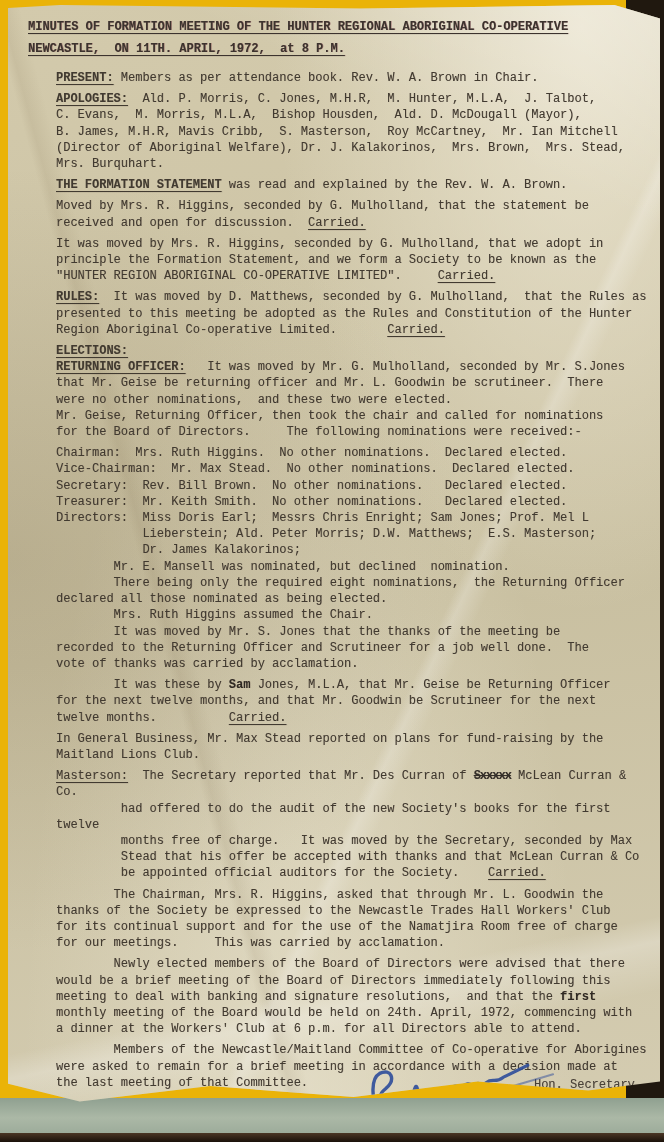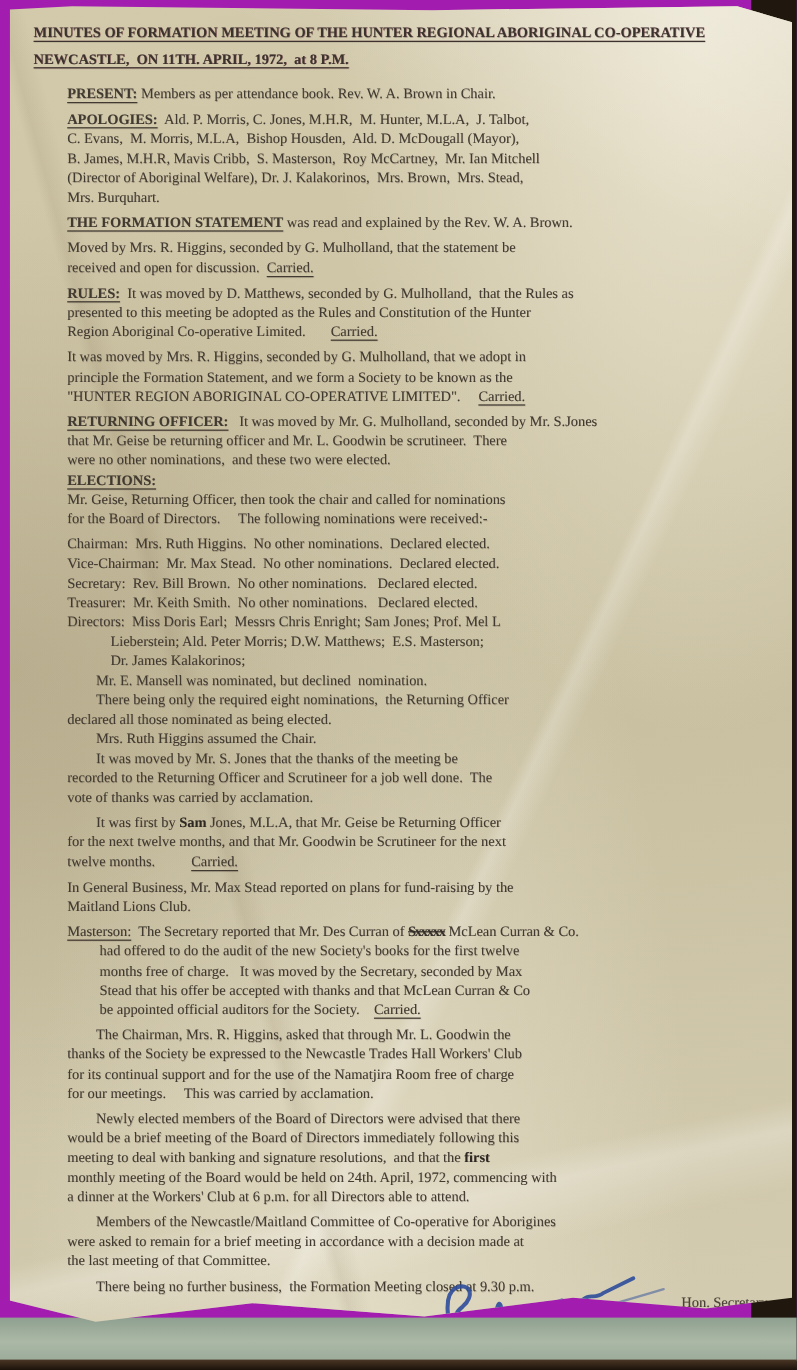--- a/index.html
+++ b/index.html
@@ -1,21 +1,21 @@
 <!DOCTYPE html>
 <html><head>
 <meta charset="utf-8">
 <style>
   html,body{margin:0;padding:0;}
   body{
     width:664px;height:1142px;overflow:hidden;
     background:#20180f;
     font-family:"Liberation Mono","DejaVu Sans Mono",monospace;
   }
-  .scan{position:relative;width:626px;height:1142px;background:#a21caf;font-family:Liberation Serif, serif;}
+  .scan{position:relative;width:626px;height:1142px;background:#eab308;}
   .mat-green{
     position:absolute;left:0;top:1098px;width:664px;height:36px;
     background:linear-gradient(#8fa090,#abb8a6 55%,#9cab9a);
   }
   .mat-bar{
     position:absolute;left:0;top:1133px;width:664px;height:9px;
     background:linear-gradient(#4a3625,#1a110a);
   }
   .paper{
     position:absolute;left:8px;top:4px;width:652px;height:1112px;
@@ -81,53 +81,53 @@
 C. Evans,  M. Morris, M.L.A,  Bishop Housden,  Ald. D. McDougall (Mayor),
 B. James, M.H.R, Mavis Cribb,  S. Masterson,  Roy McCartney,  Mr. Ian Mitchell
 (Director of Aboriginal Welfare), Dr. J. Kalakorinos,  Mrs. Brown,  Mrs. Stead,
 Mrs. Burquhart.</span></p>
 
       <p class="para"><span class="u lbl">THE FORMATION STATEMENT</span><span> was read and explained by the Rev. W. A. Brown.</span></p>
 
       <p class="para"><span>Moved by Mrs. R. Higgins, seconded by G. Mulholland, that the statement be
 received and open for discussion.  </span><span class="u">Carried.</span></p>
 
+      <p class="para"><span>It was moved by Mrs. R. Higgins, seconded by G. Mulholland, that we adopt in
+principle the Formation Statement, and we form a Society to be known as the
+"HUNTER REGION ABORIGINAL CO-OPERATIVE LIMITED".     </span><span class="u">Carried.</span></p>
+
       <p class="para"><span class="u lbl">RULES:</span><span>  It was moved by D. Matthews, seconded by G. Mulholland,  that the Rules as
 presented to this meeting be adopted as the Rules and Constitution of the Hunter
 Region Aboriginal Co-operative Limited.       </span><span class="u">Carried.</span></p>
 
-      <p class="para"><span>It was moved by Mrs. R. Higgins, seconded by G. Mulholland, that we adopt in
-principle the Formation Statement, and we form a Society to be known as the
-"HUNTER REGION ABORIGINAL CO-OPERATIVE LIMITED".     </span><span class="u">Carried.</span></p>
+      <p class="para tight"><span class="u lbl">ELECTIONS:</span></p>
 
       <p class="para tight"><span class="u lbl">RETURNING OFFICER:</span><span>   It was moved by Mr. G. Mulholland, seconded by Mr. S.Jones
 that Mr. Geise be returning officer and Mr. L. Goodwin be scrutineer.  There
 were no other nominations,  and these two were elected.</span></p>
-
-      <p class="para tight"><span class="u lbl">ELECTIONS:</span></p>
 
       <p class="para"><span>Mr. Geise, Returning Officer, then took the chair and called for nominations
 for the Board of Directors.     The following nominations were received:-</span></p>
 
       <p class="para"><span>Chairman:  Mrs. Ruth Higgins.  No other nominations.  Declared elected.
 Vice-Chairman:  Mr. Max Stead.  No other nominations.  Declared elected.
 Secretary:  Rev. Bill Brown.  No other nominations.   Declared elected.
 Treasurer:  Mr. Keith Smith.  No other nominations.   Declared elected.
 Directors:  Miss Doris Earl;  Messrs Chris Enright; Sam Jones; Prof. Mel L
             Lieberstein; Ald. Peter Morris; D.W. Matthews;  E.S. Masterson;
             Dr. James Kalakorinos;
         Mr. E. Mansell was nominated, but declined  nomination.
         There being only the required eight nominations,  the Returning Officer
 declared all those nominated as being elected.
         Mrs. Ruth Higgins assumed the Chair.
         It was moved by Mr. S. Jones that the thanks of the meeting be
 recorded to the Returning Officer and Scrutineer for a job well done.  The
 vote of thanks was carried by acclamation.</span></p>
 
-      <p class="para"><span>        It was first by </span><span class="b">Sam</span><span> Jones, M.L.A, that Mr. Geise be Returning Officer
+      <p class="para"><span>        It was these by </span><span class="b">Sam</span><span> Jones, M.L.A, that Mr. Geise be Returning Officer
 for the next twelve months, and that Mr. Goodwin be Scrutineer for the next
 twelve months.          </span><span class="u">Carried.</span></p>
 
       <p class="para"><span>In General Business, Mr. Max Stead reported on plans for fund-raising by the
 Maitland Lions Club.</span></p>
 
       <p class="para"><span class="u">Masterson:</span><span>  The Secretary reported that Mr. Des Curran of </span><span class="struck">Sxxxxx</span><span> McLean Curran &amp; Co.
          had offered to do the audit of the new Society's books for the first twelve
          months free of charge.   It was moved by the Secretary, seconded by Max
          Stead that his offer be accepted with thanks and that McLean Curran &amp; Co

